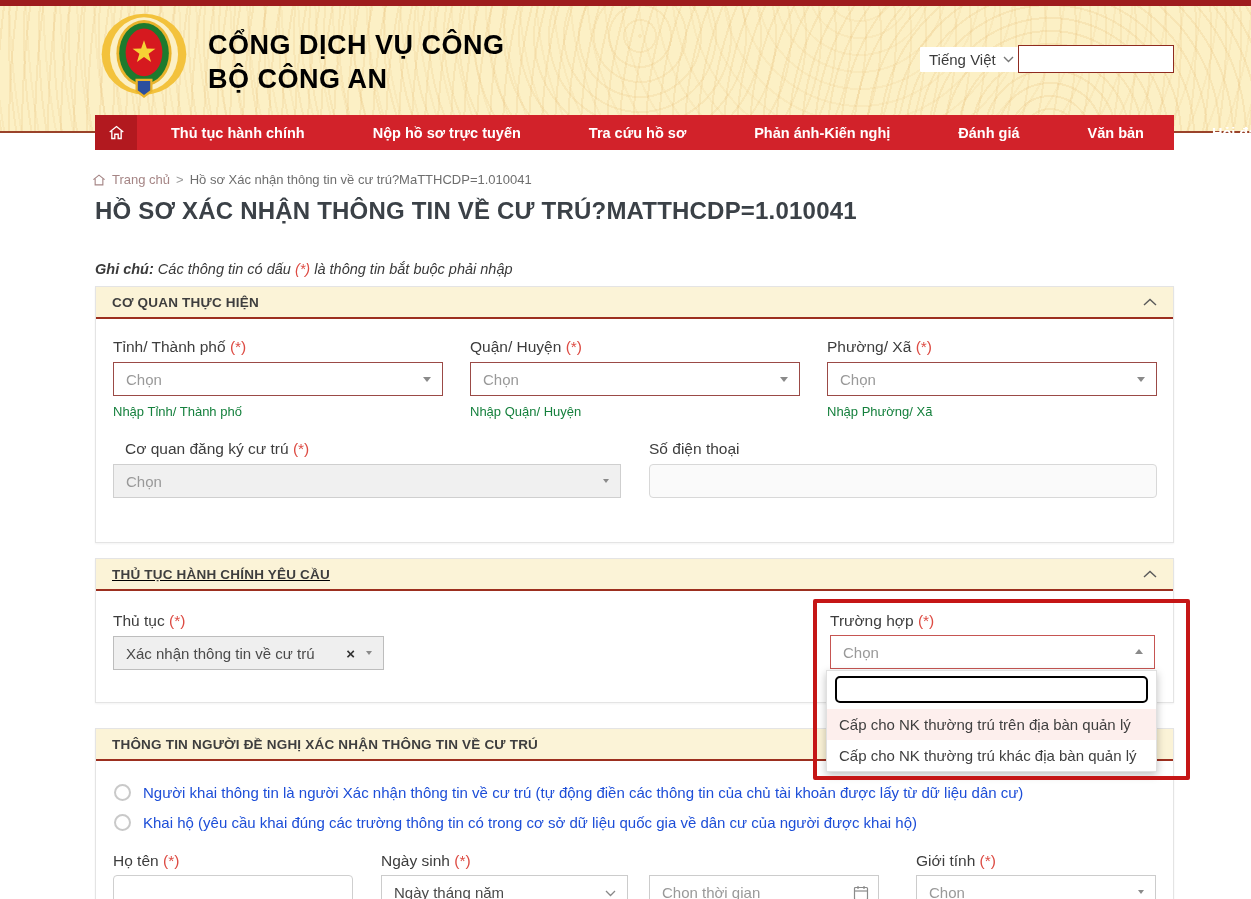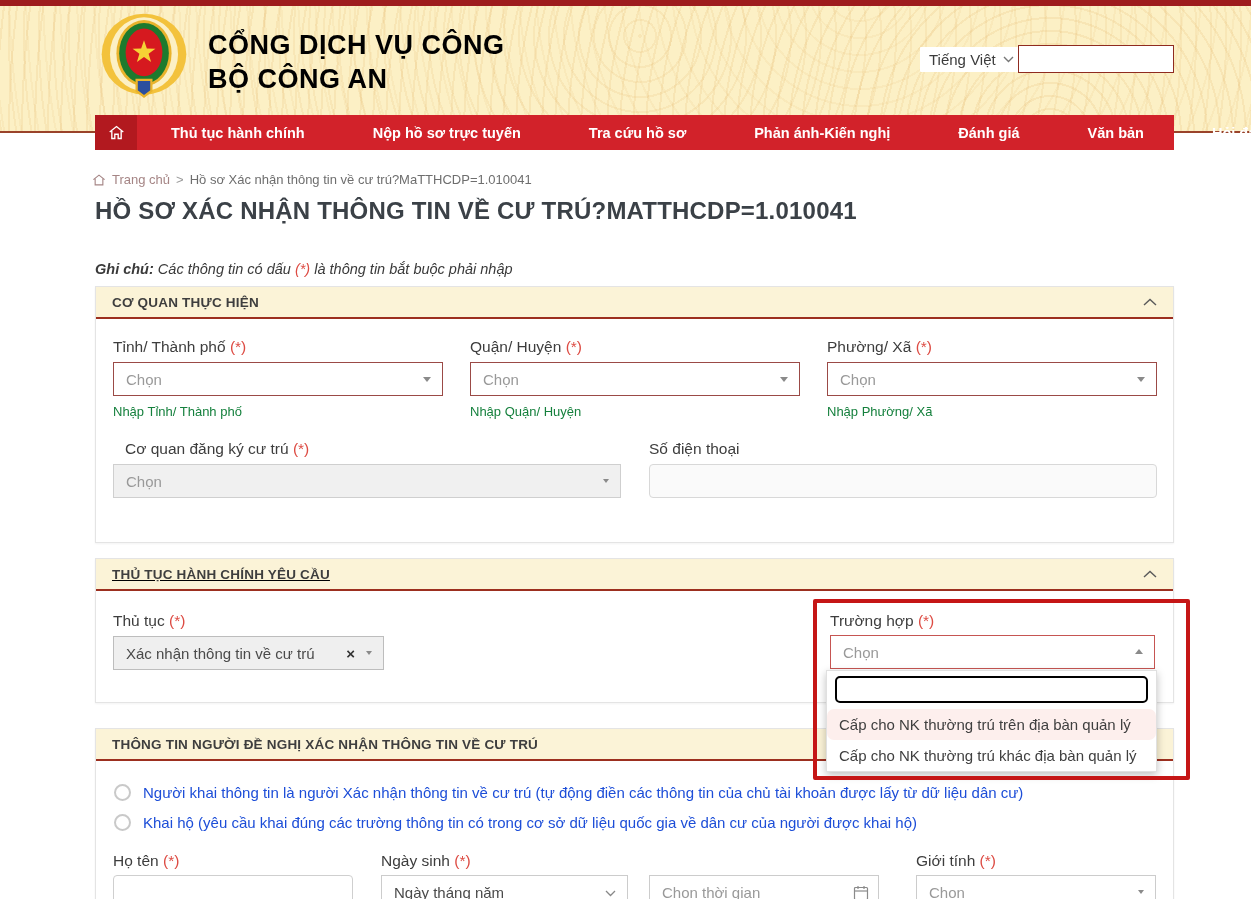--- a/index.html
+++ b/index.html
@@ -68,21 +68,21 @@
   .radio-row{position:absolute;display:flex;font-size:15px;color:#1d4ed8;cursor:pointer;white-space:nowrap;}
   .radio-circle{width:17px;height:17px;border:2px solid #c9c9c9;border-radius:50%;margin-right:12px;
                 background:#fff;box-sizing:border-box;flex:none;}
 
   
   .dd-panel{position:absolute;left:826px;top:670px;width:329px;background:#fff;border:1px solid #e0e0e0;
             box-shadow:0 3px 8px rgba(0,0,0,.25);z-index:20;padding-top:5px;}
   .dd-search{display:block;margin:0 auto;width:313px;height:27px;box-sizing:border-box;border:2px solid #000;
              border-radius:5px;padding:0 8px;font-size:14px;font-family:inherit;}
   .dd-opts{margin-top:6px;}
-  .dd-opt{padding:6px 12px;font-size:15px;color:#3f3f3f;cursor:pointer;line-height:19px;border-radius:7px;}
+  .dd-opt{padding:6px 12px;font-size:15px;color:#3f3f3f;cursor:pointer;line-height:19px;}
   .dd-opt.hl{background:#fdefed;}
 
   .annot{position:absolute;left:813px;top:599px;width:377px;height:181px;border:4px solid #c51616;
          border-radius:2px;z-index:30;pointer-events:none;box-sizing:border-box;}
 </style>
 </head>
 <body>
 
 <div id="app">
 

